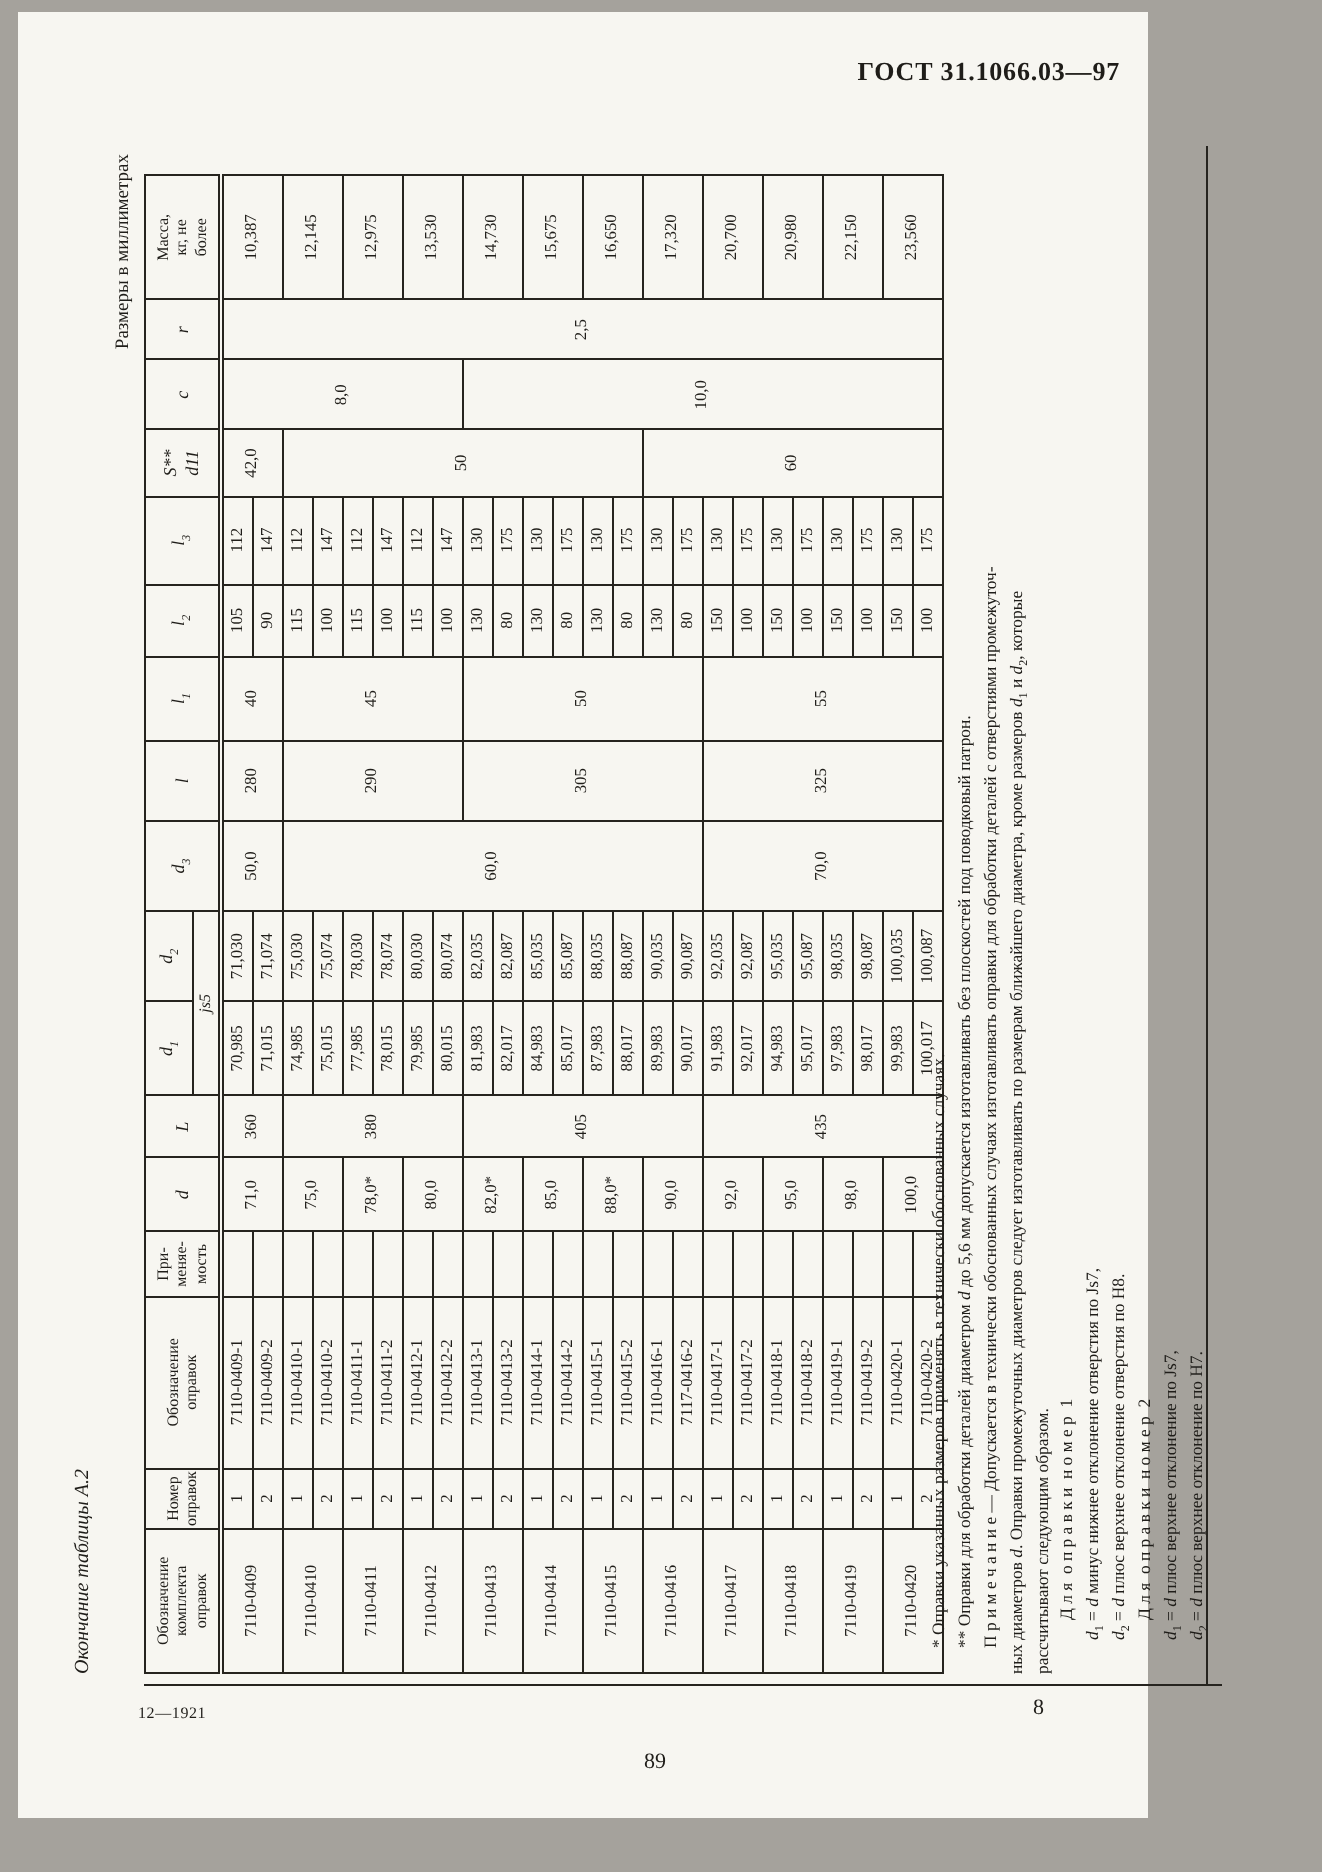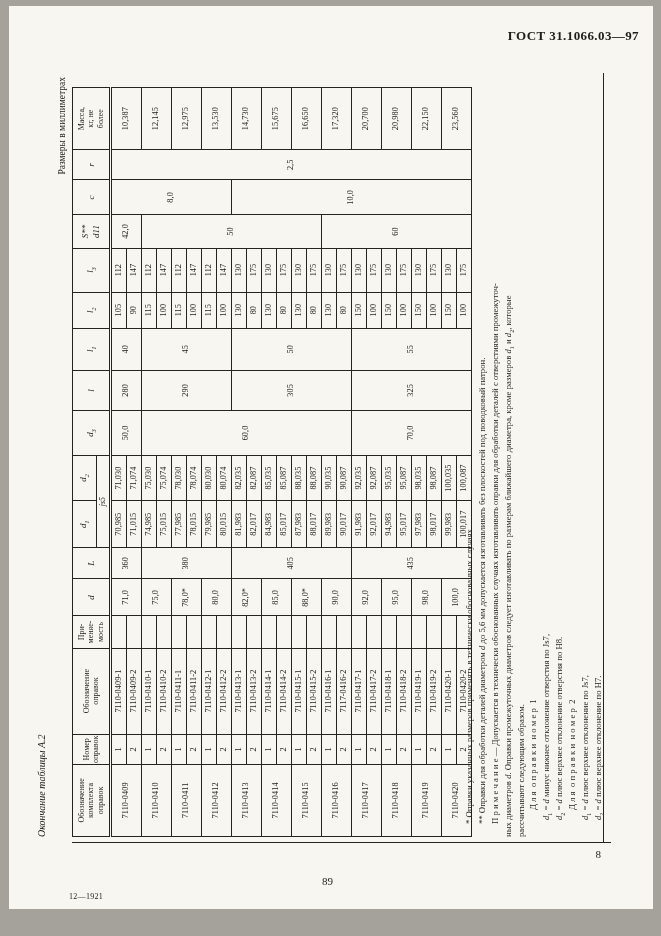--- a/index.html
+++ b/index.html
@@ -3,21 +3,21 @@
 <meta charset="utf-8">
 <style>
   html,body{margin:0;padding:0;}
   body{
     width:661px;height:936px;position:relative;overflow:hidden;
     background:#a5a29c;
     font-family:"Liberation Serif", serif;
     color:#1f1d19;
   }
   .page{
-    position:absolute;left:9px;top:6px;width:644px;height:903px;
+    position:absolute;left:9px;top:6px;width:565px;height:903px;
     background:#f7f6f1;
   }
   .doc-num{
     position:absolute;top:22px;right:14px;
     font-weight:bold;font-size:13px;letter-spacing:.4px;
   }
   
   .rot{
     position:absolute;left:27px;top:837px;
     width:770px;height:575px;
@@ -49,21 +49,21 @@
     font-size:8.7px;line-height:12.9px;white-space:pre;
   }
   .fn-line{height:12.9px;}
   .ind1{padding-left:13px;}
   .ind2{padding-left:17px;}
   .ind3{padding-left:27px;}
   .rule-h{position:absolute;left:0;top:567px;width:770px;height:0;border-top:1px solid #26241f;}
   .rule-v{position:absolute;left:0;top:36px;height:539px;width:0;border-left:1px solid #26241f;}
   .footer-item{position:absolute;font-size:8px;}
   .pg-center{left:313px;top:842px;font-size:11px;margin-top:27px;}
-  .pg-left{left:60px;top:846px;letter-spacing:.3px;margin-top:40px;}
+  .pg-left{left:60px;top:846px;letter-spacing:.3px;}
   .pg-right{right:52px;top:842px;font-size:11px;}
   sub{font-size:6px;}
 </style>
 </head>
 <body>
 
 <div class="page">
 
   <div class="doc-num">ГОСТ 31.1066.03—97</div>
 

